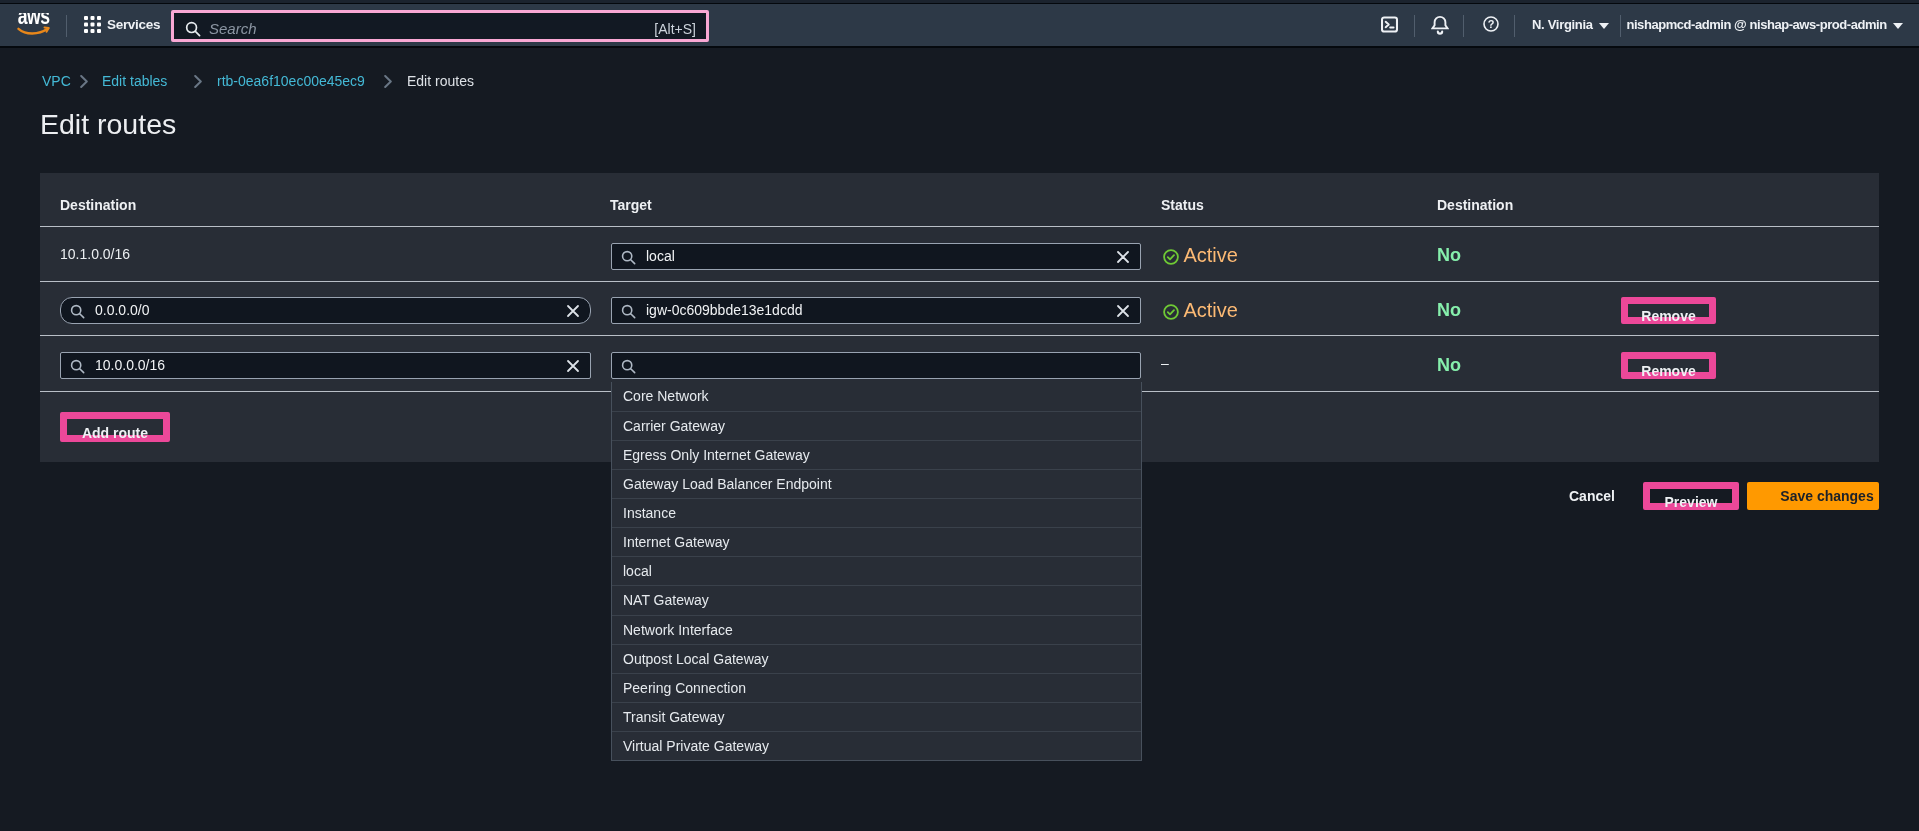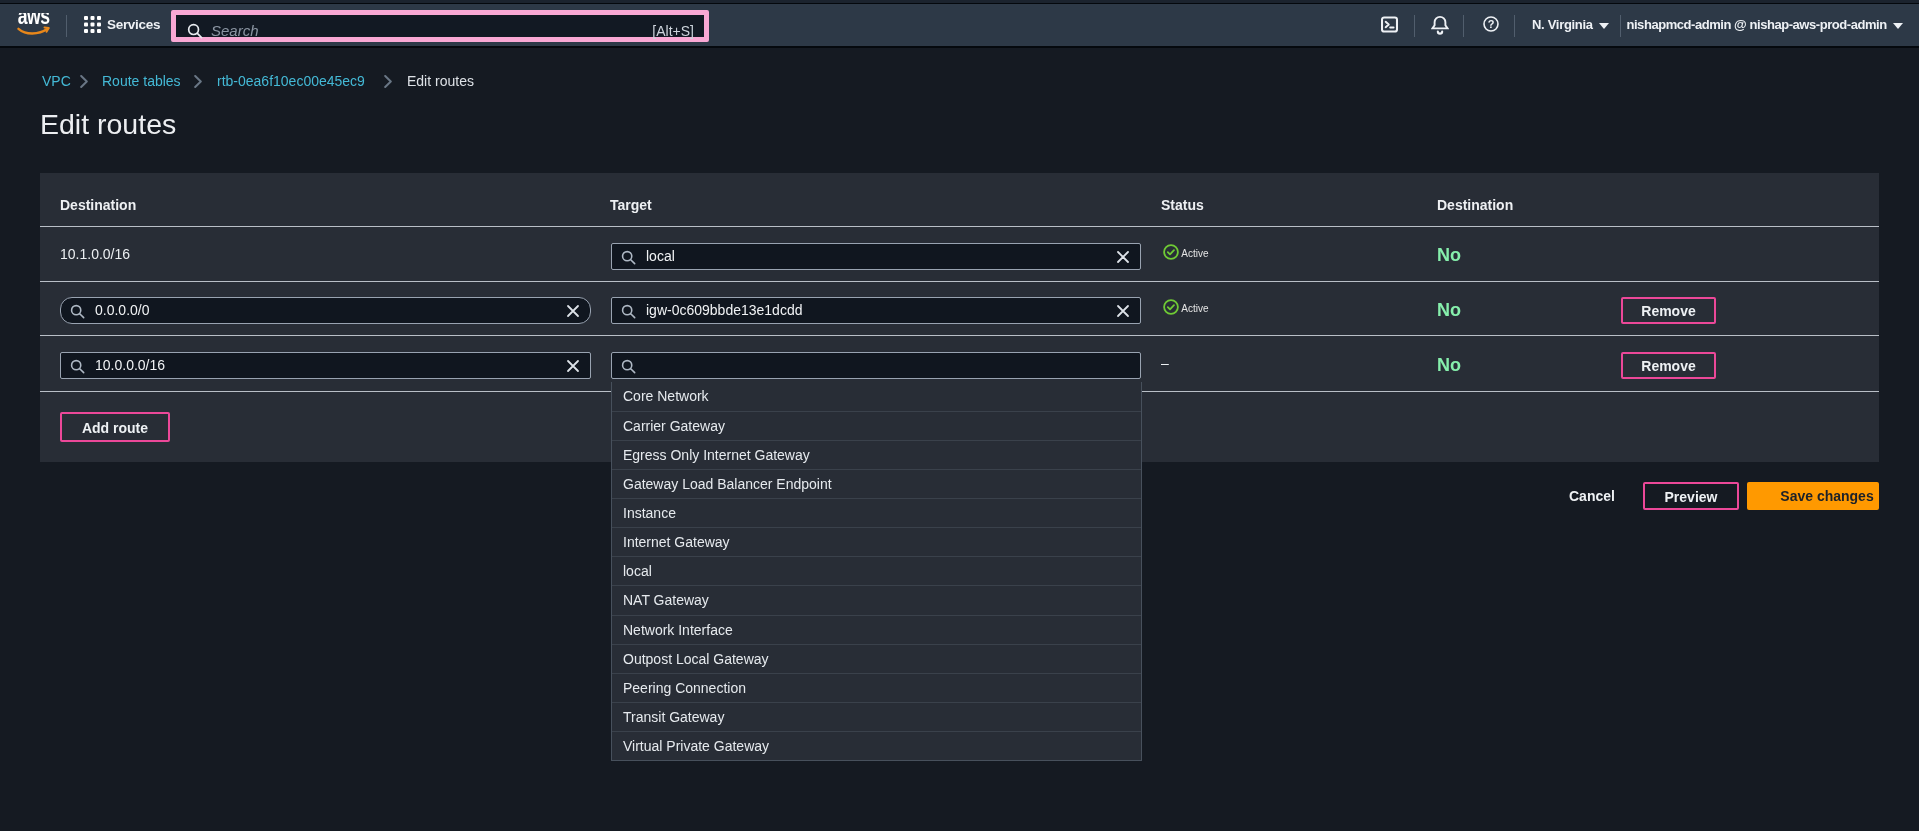--- a/index.html
+++ b/index.html
@@ -8,21 +8,21 @@
   .abs { position:absolute; }
 
   
   #topstrip { left:0; top:0; width:1919px; height:3px; background:#1b232e; }
   #topline  { left:0; top:3px; width:1919px; height:1px; background:#04080d; }
   #nav { left:0; top:4px; width:1919px; height:42px; background:#2d3947;padding-left:17px; }
   #navline { left:0; top:46px; width:1919px; height:2px; background:#05090e; }
   .navdiv { position:absolute; width:1px; background:#515e6d; top:11px; height:22px; }
   .navtext { position:absolute; color:#eef1f5; font-size:13.5px; font-weight:700; white-space:nowrap; }
   #searchbox { position:absolute; left:171px; top:6px; width:538px; height:32px;
-    background:#121923; border:5px solid #f9a8d4; border-radius:2px; }
+    background:#121923; border:3px solid #f9a8d4; border-radius:2px; }
   #searchbox .ph { position:absolute; left:35px; top:7px; font-size:15px; font-style:italic; color:#8b95a2; }
   #searchbox .alt { position:absolute; right:10px; top:8px; font-size:14px; color:#cdd4dc; }
   .caret { display:inline-block; width:0; height:0; border-left:5px solid transparent;
     border-right:5px solid transparent; border-top:6px solid #eef1f5; vertical-align:middle; }
 
   
   .crumb { position:absolute; top:73px; font-size:14px; color:#44b9d6; }
   .crumbcur { position:absolute; top:73px; font-size:14px; color:#dde1e6; font-weight:400; }
   #h1 { left:40px; top:108px; font-size:28.5px; font-weight:400; color:#eceef1; }
 
@@ -32,24 +32,24 @@
   .colhead { position:absolute; top:24px; font-size:14px; font-weight:700; color:#eef0f3; }
   .celltext { position:absolute; font-size:14px; color:#eceff2; }
   .no { position:absolute; font-size:18px; font-weight:700; color:#86efac; }
 
   .sinput { position:absolute; height:27px; background:#10161f; border:1px solid #99a3b1;
     border-radius:2px; }
   .sinput .txt { position:absolute; left:34px; top:4px; font-size:14px; color:#f1f3f5; }
   .sinput svg.mag { position:absolute; left:9px; top:6px; }
   .sinput svg.xx { position:absolute; right:10px; top:6px; }
 
-  .btn { position:absolute; background:transparent; border:2px solid #ec4899;
+  .btn { position:absolute; background:transparent; border:7px solid #ec4899;
     border-radius:2px; color:#eef1f4; font-size:14px; font-weight:700;
     text-align:center; }
-  .status { position:absolute; color:#e5e5e5; font-size:10px; }
+  .status { position:absolute; color:#fdba74; font-size:20px; }
 
   
   #dd { left:611px; top:382px; width:531px; background:#282d36; border:1px solid #47505c; border-top:none;}
   .dditem { height:29.07px; line-height:29px; padding-left:11px; font-size:14px; color:#e6eaee;
     border-top:1px solid #3a414b; }
   .dditem:first-child { border-top:none; }
 
   
   #cancel { left:1569px; top:488px; font-size:14px; font-weight:700; color:#eef1f4; }
   #preview { left:1643px; top:482px; width:96px; height:28px; line-height:26px; }
@@ -115,21 +115,21 @@
   <div class="navtext" style="left:1532px; top:13px; font-size:13px; letter-spacing:-0.3px;">N. Virginia&nbsp;&nbsp;<span class="caret"></span></div>
   <div class="navdiv" style="left:1620px;"></div>
   <div class="navtext" style="right:16px; top:13px; font-size:13px; letter-spacing:-0.45px;">nishapmcd-admin @ nishap-aws-prod-admin&nbsp;&nbsp;<span class="caret"></span></div>
 </div>
 <div id="navline" class="abs"></div>
 
 <span class="crumb" style="left:42px;">VPC</span>
 <svg class="abs" style="left:80px; top:75px;" width="8" height="13" viewBox="0 0 8 13">
     <path d="M1.2 1 L6.8 6.5 L1.2 12" stroke="#697685" stroke-width="2" fill="none" stroke-linecap="round" stroke-linejoin="round"></path>
   </svg>
-<span class="crumb" style="left:102px;">Route tables</span>
+<span class="crumb" style="left:102px;">Edit tables</span>
 <svg class="abs" style="left:194px; top:75px;" width="8" height="13" viewBox="0 0 8 13">
     <path d="M1.2 1 L6.8 6.5 L1.2 12" stroke="#697685" stroke-width="2" fill="none" stroke-linecap="round" stroke-linejoin="round"></path>
   </svg>
 <span class="crumb" style="left:217px;">rtb-0ea6f10ec00e45ec9</span>
 <svg class="abs" style="left:384px; top:75px;" width="8" height="13" viewBox="0 0 8 13">
     <path d="M1.2 1 L6.8 6.5 L1.2 12" stroke="#697685" stroke-width="2" fill="none" stroke-linecap="round" stroke-linejoin="round"></path>
   </svg>
 <span class="crumbcur" style="left:407px;">Edit routes</span>
 
 <div id="h1" class="abs">Edit routes</div>

